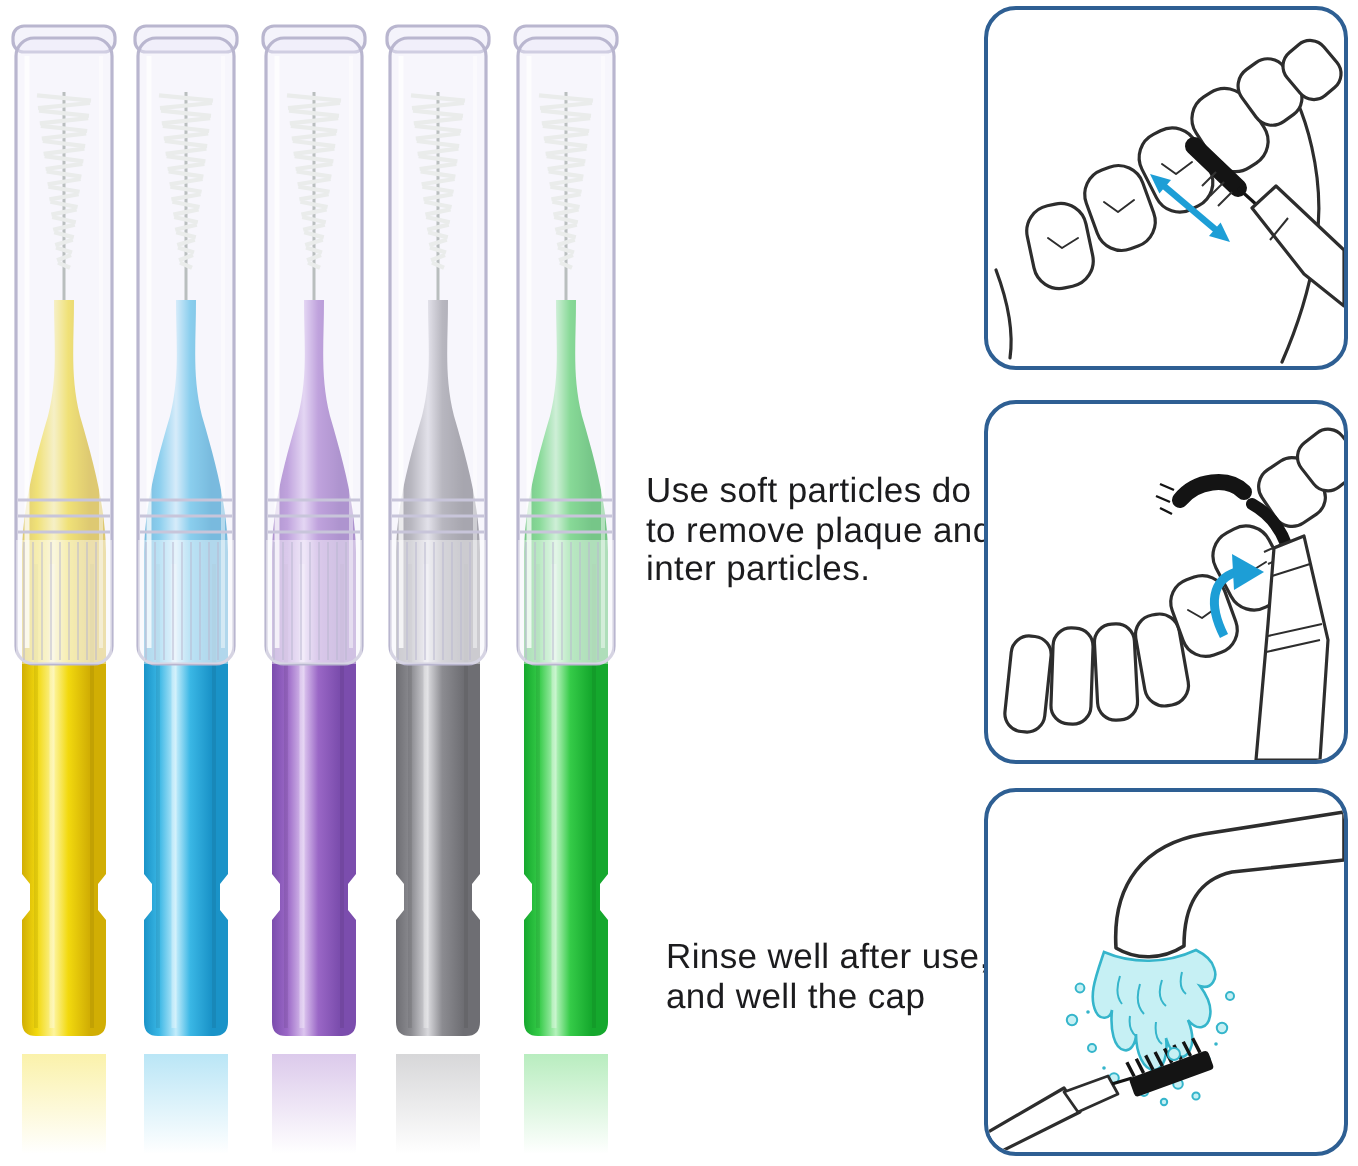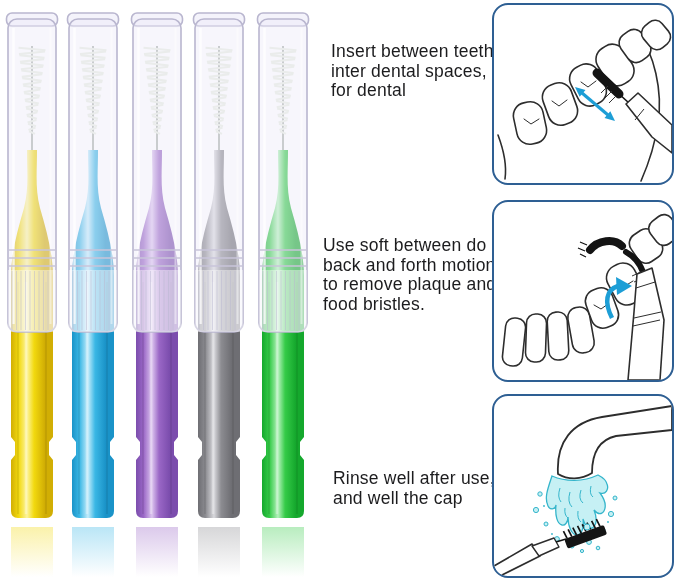--- a/index.html
+++ b/index.html
@@ -329,30 +329,24 @@
           <line x1="34" y1="271" x2="34" y2="330" stroke="rgba(186,183,207,0.5)" stroke-width="1"></line>
           <line x1="38.5" y1="271" x2="38.5" y2="330" stroke="rgba(186,183,207,0.5)" stroke-width="1"></line>
           <line x1="43" y1="271" x2="43" y2="330" stroke="rgba(186,183,207,0.5)" stroke-width="1"></line>
     <line x1="4" y1="250" x2="50" y2="250" stroke="#c8c5da" stroke-width="1.4"></line>
     <line x1="4" y1="258" x2="50" y2="258" stroke="#c8c5da" stroke-width="1.4"></line>
     <line x1="4" y1="266" x2="50" y2="266" stroke="#c8c5da" stroke-width="1.4"></line>
     <rect x="6" y="527" width="42" height="50" fill="url(#r4)"></rect>
   </svg></div>
   </div>
 
-  <div class="tblock" style="left:331px;top:42px">
-    <div>Insert between teeth</div>
-    <div>inter dental spaces,</div>
-    <div>for dental</div>
-  </div>
   <div class="tblock" style="left:323px;top:236px">
-    <div>Use soft between do</div>
-    <div>back and forth motion</div>
+    <div>Use soft particles do</div>
     <div>to remove plaque and</div>
-    <div>food bristles.</div>
+    <div>inter particles.</div>
   </div>
   <div class="tblock" style="left:333px;top:469px">
     <div>Rinse well after use,</div>
     <div>and well the cap</div>
   </div>
 
   <div class="panel" style="top:3px;height:182px">
     <svg width="178" height="178" viewBox="0 0 178 178">
       <g class="la" fill="#fff" stroke-width="1.6" stroke-linejoin="round" stroke-linecap="round">
         <path fill="none" d="M144,28 C160,48 169,86 164,118 C161,140 154,160 147,176"></path>

